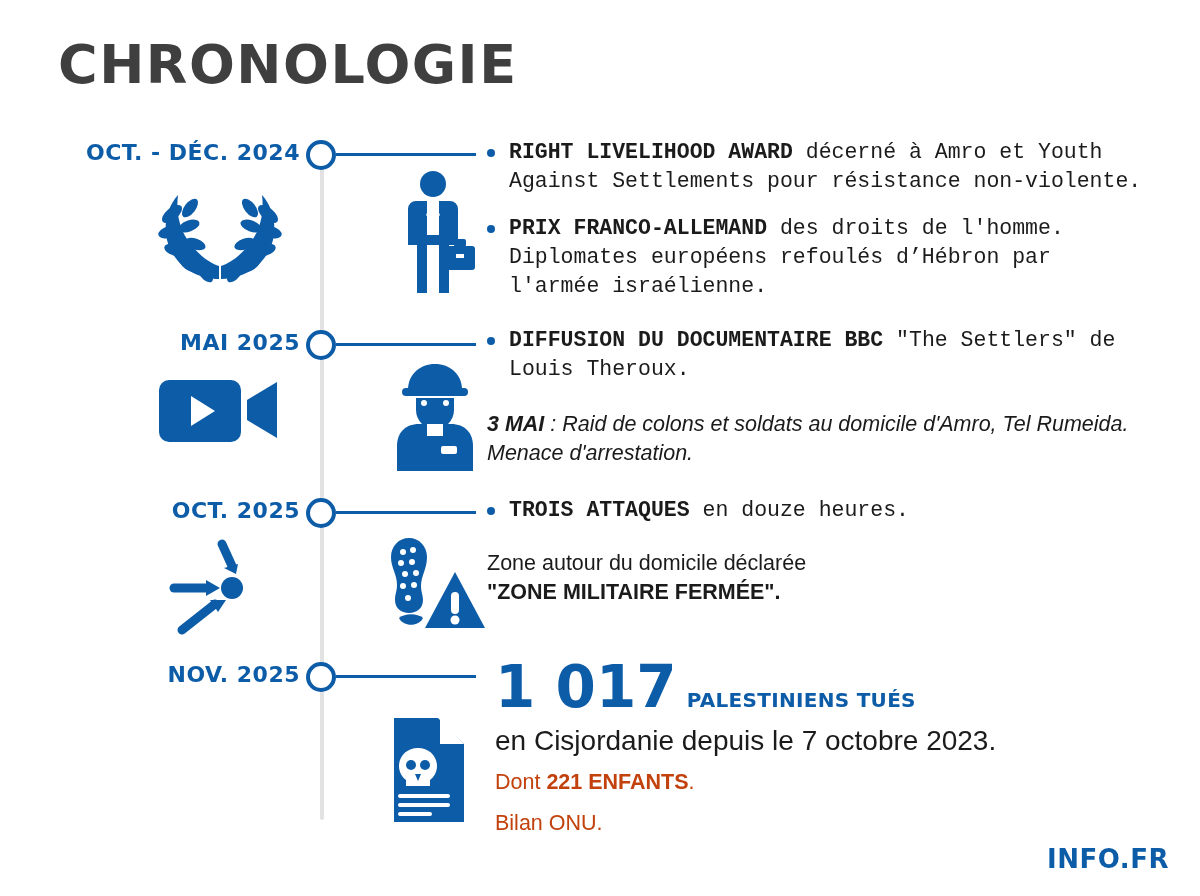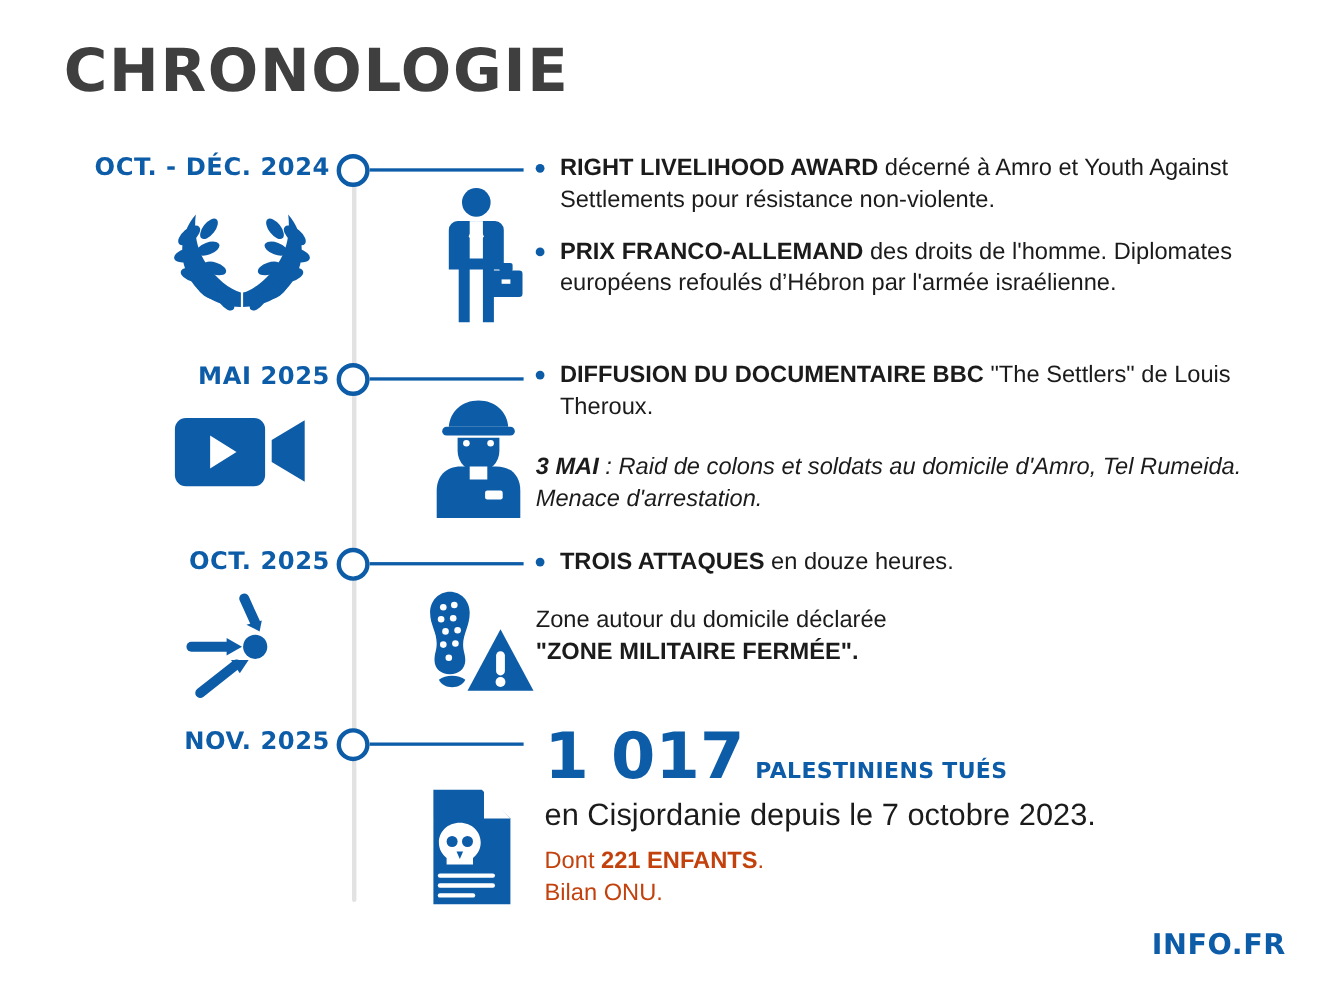--- a/index.html
+++ b/index.html
@@ -98,20 +98,21 @@
     width: 660px;
   }
 
   .bullet-item {
     position: relative;
     padding-left: 22px;
     font-size: 21.5px;
     line-height: 29px;
     color: #1b1b1b;
     margin-bottom: 4px;
+    font-family: Liberation Mono, monospace;
   }
   .bullet-item::before {
     content: "";
     position: absolute;
     left: 0;
     top: 11px;
     width: 8px;
     height: 8px;
     border-radius: 50%;
     background: #0d5ca8;
@@ -388,19 +389,19 @@
     </div>
 
     <div class="content" style="top:-4px; left:495px; width:690px;">
       <div>
         <span class="bignum">1 017</span><span class="bigtext">PALESTINIENS TUÉS</span>
       </div>
       <div class="sub-big">en Cisjordanie depuis le 7 octobre 2023.</div>
       <div class="sub-small">
         <span>Dont </span><span class="b">221 ENFANTS</span><span>.</span>
       </div>
-      <div class="sub-small" style="margin-top:0;">Bilan ONU.</div>
+      <div class="sub-small" style="margin-top:12px;">Bilan ONU.</div>
     </div>
   </div>
 
   <div class="logo">INFO.FR</div>
 
 </div>
 
 </body></html>

